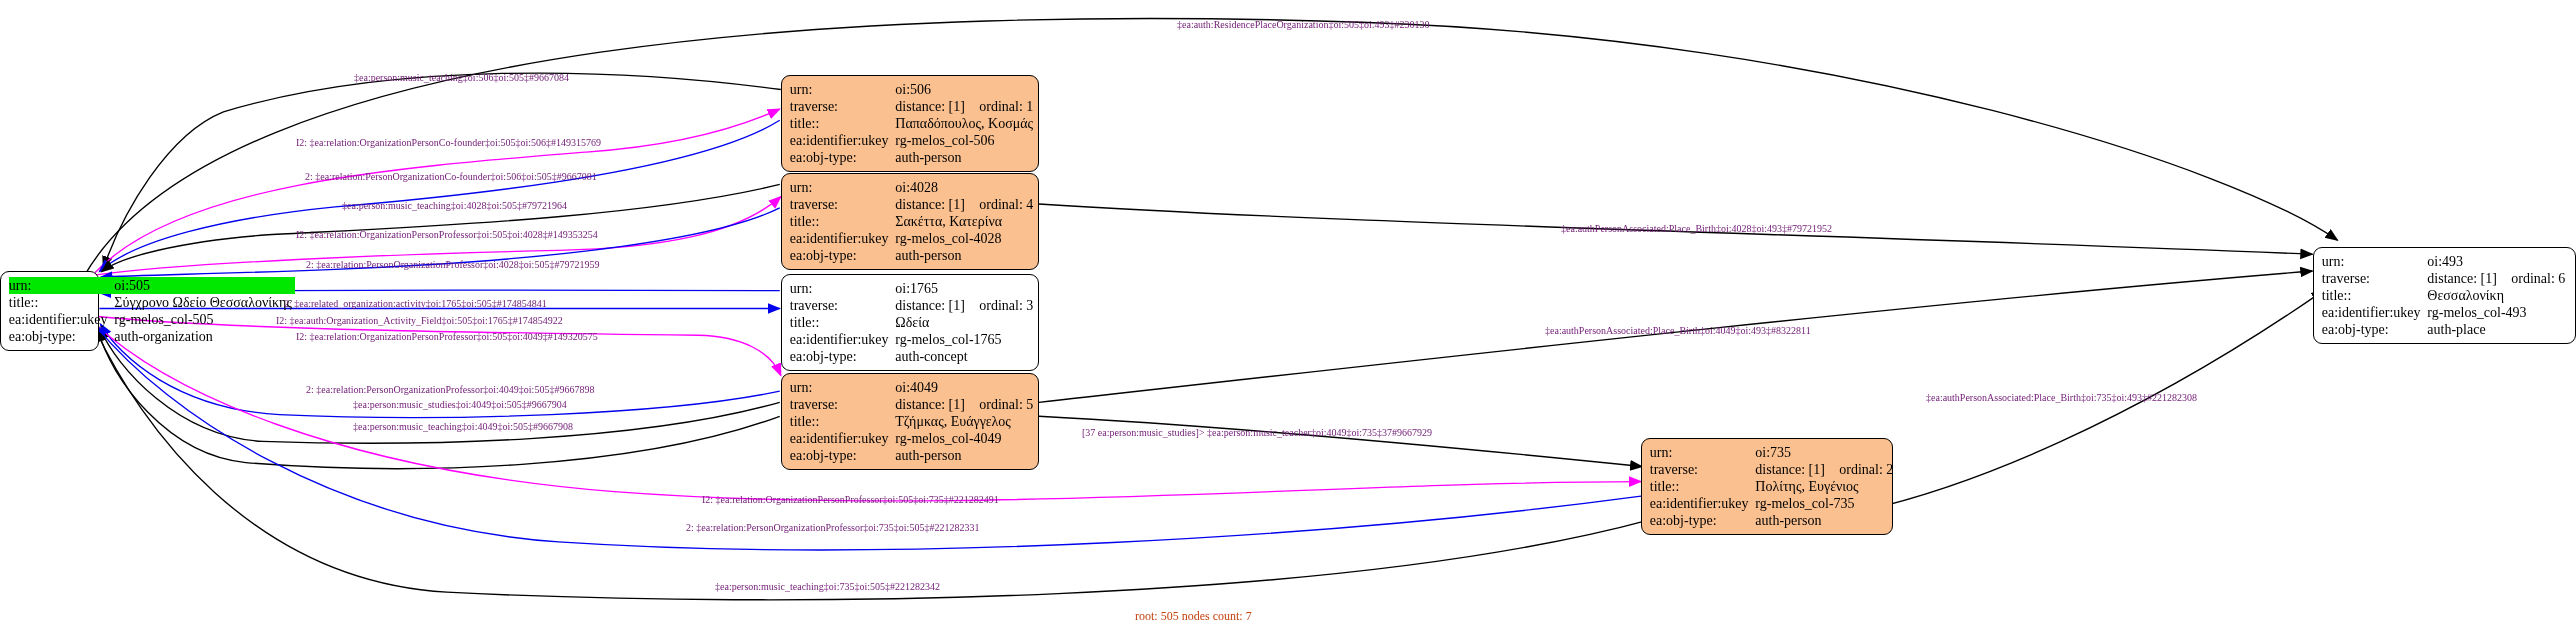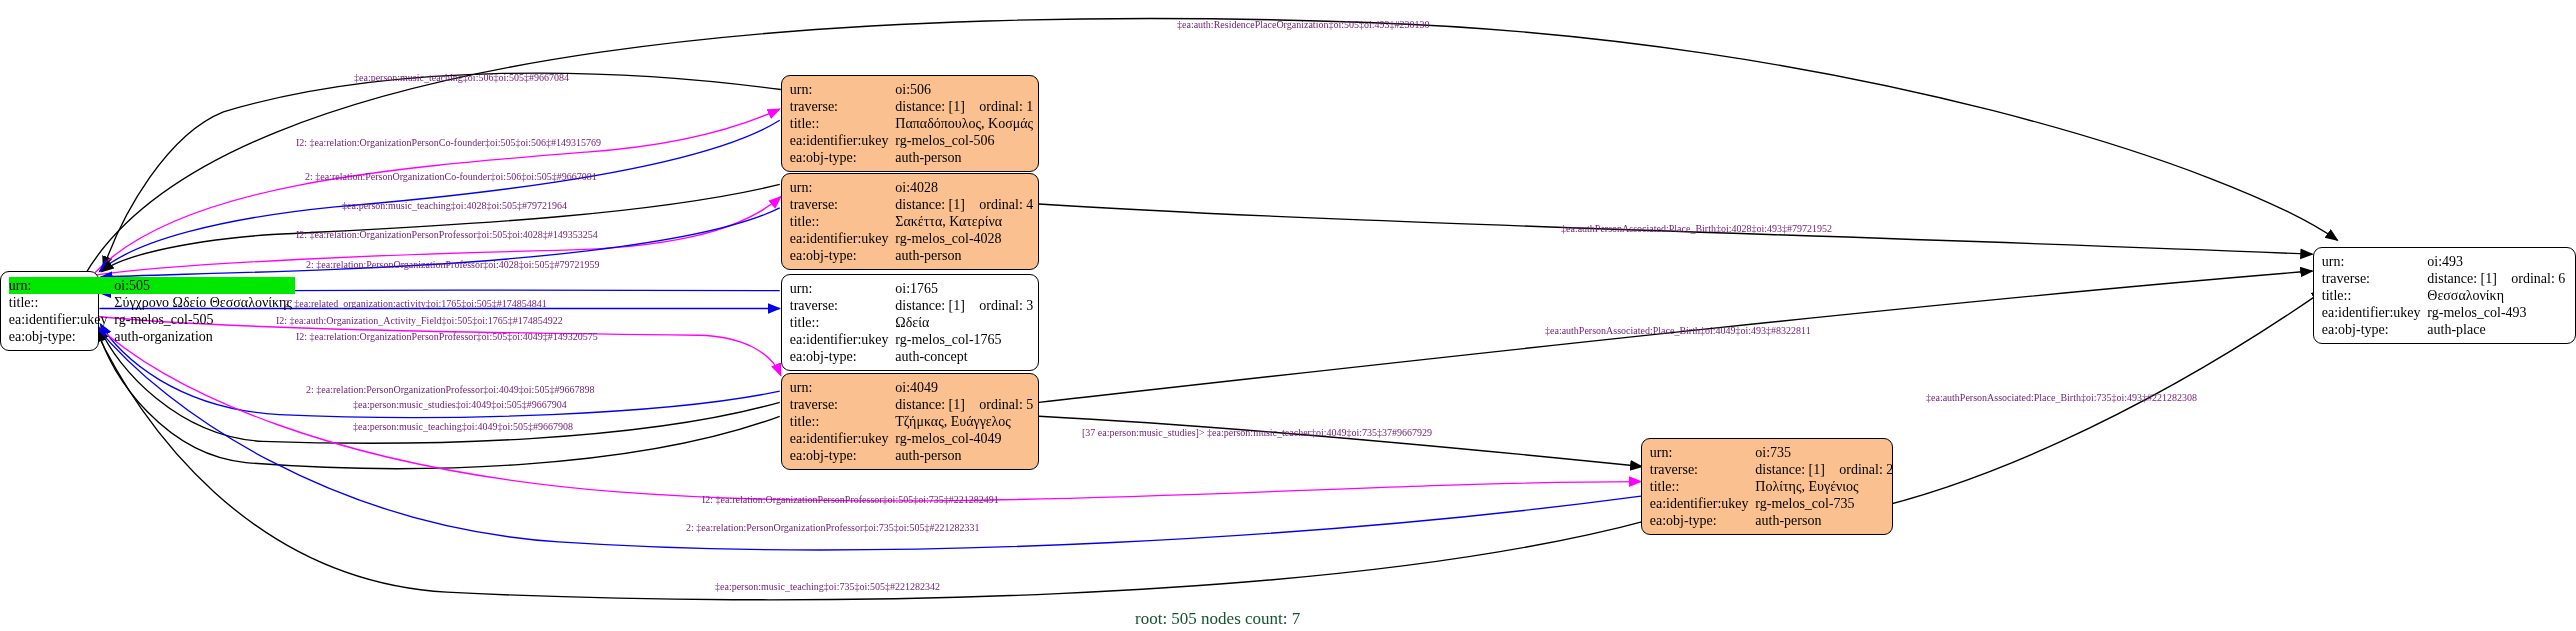--- a/index.html
+++ b/index.html
@@ -11,21 +11,21 @@
         box-sizing:border-box;padding:5px 7.8px;}
   .node.orange{background:#fac090;border-color:#000;}
   .node table{border-collapse:collapse;}
   .node td{font-size:14px;line-height:17px;white-space:nowrap;padding:0 3.4px 0 0;color:#000;}
   .node td.k{width:128px;}
   .node td.v{padding-left:3.4px;}
   .hl{background:#00e800;}
   .trav-d{display:inline-block;min-width:84px;}
 
   .elabel{position:absolute;font-size:10px;line-height:14.5px;color:#701a75;white-space:nowrap;}
-  .footer{position:absolute;font-size:17px;color:#14532d;white-space:nowrap;}
+  .footer{position:absolute;font-size:12px;color:#c2410c;white-space:nowrap;}
 </style>
 </head>
 <body>
 
 <div id="canvas">
 
   <svg class="edges" viewBox="0 0 4612 1131">
     <defs>
       <marker id="ahK" markerWidth="11" markerHeight="11" refX="9" refY="4" orient="auto">
         <path d="M0,0 L10,4 L0,8 z" fill="#000"></path>

